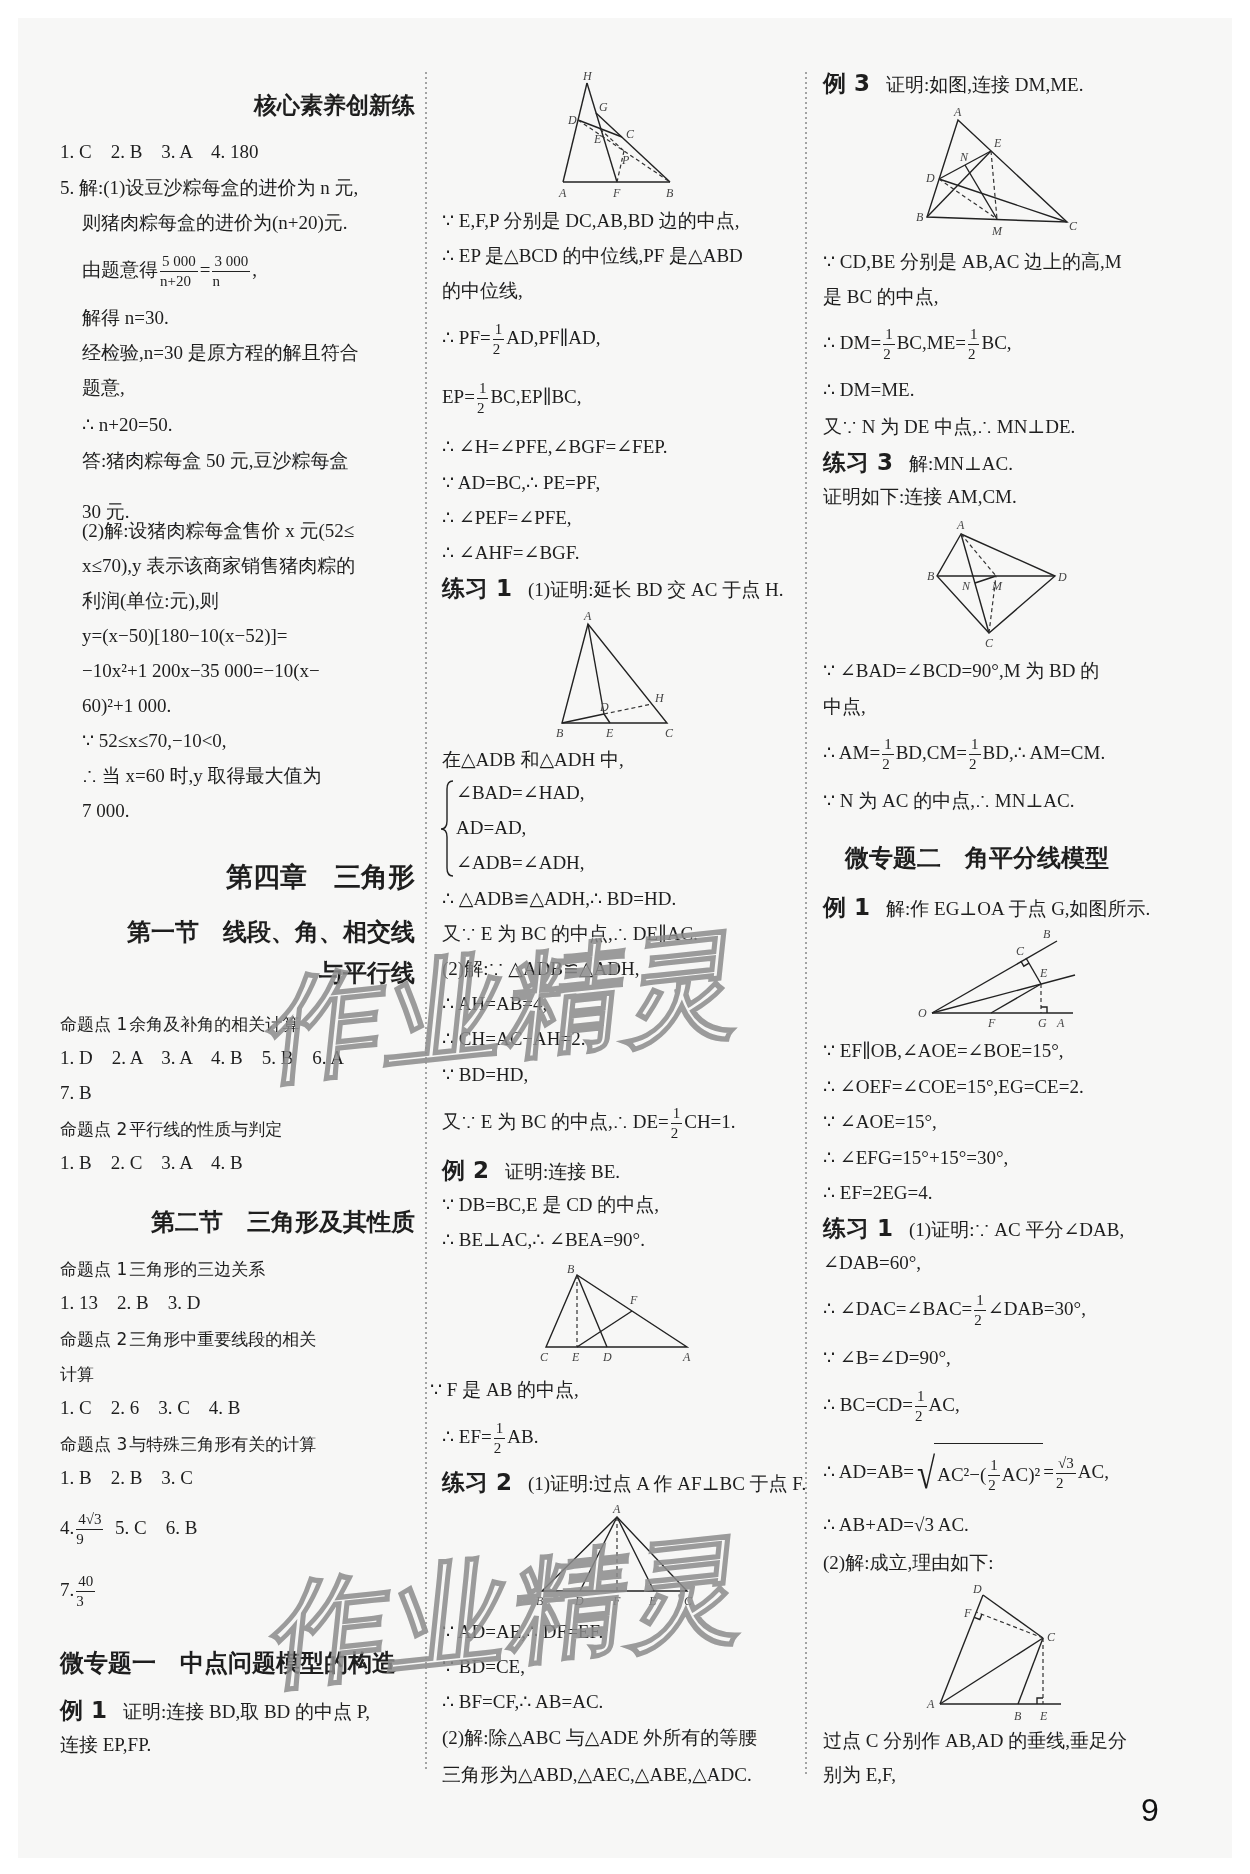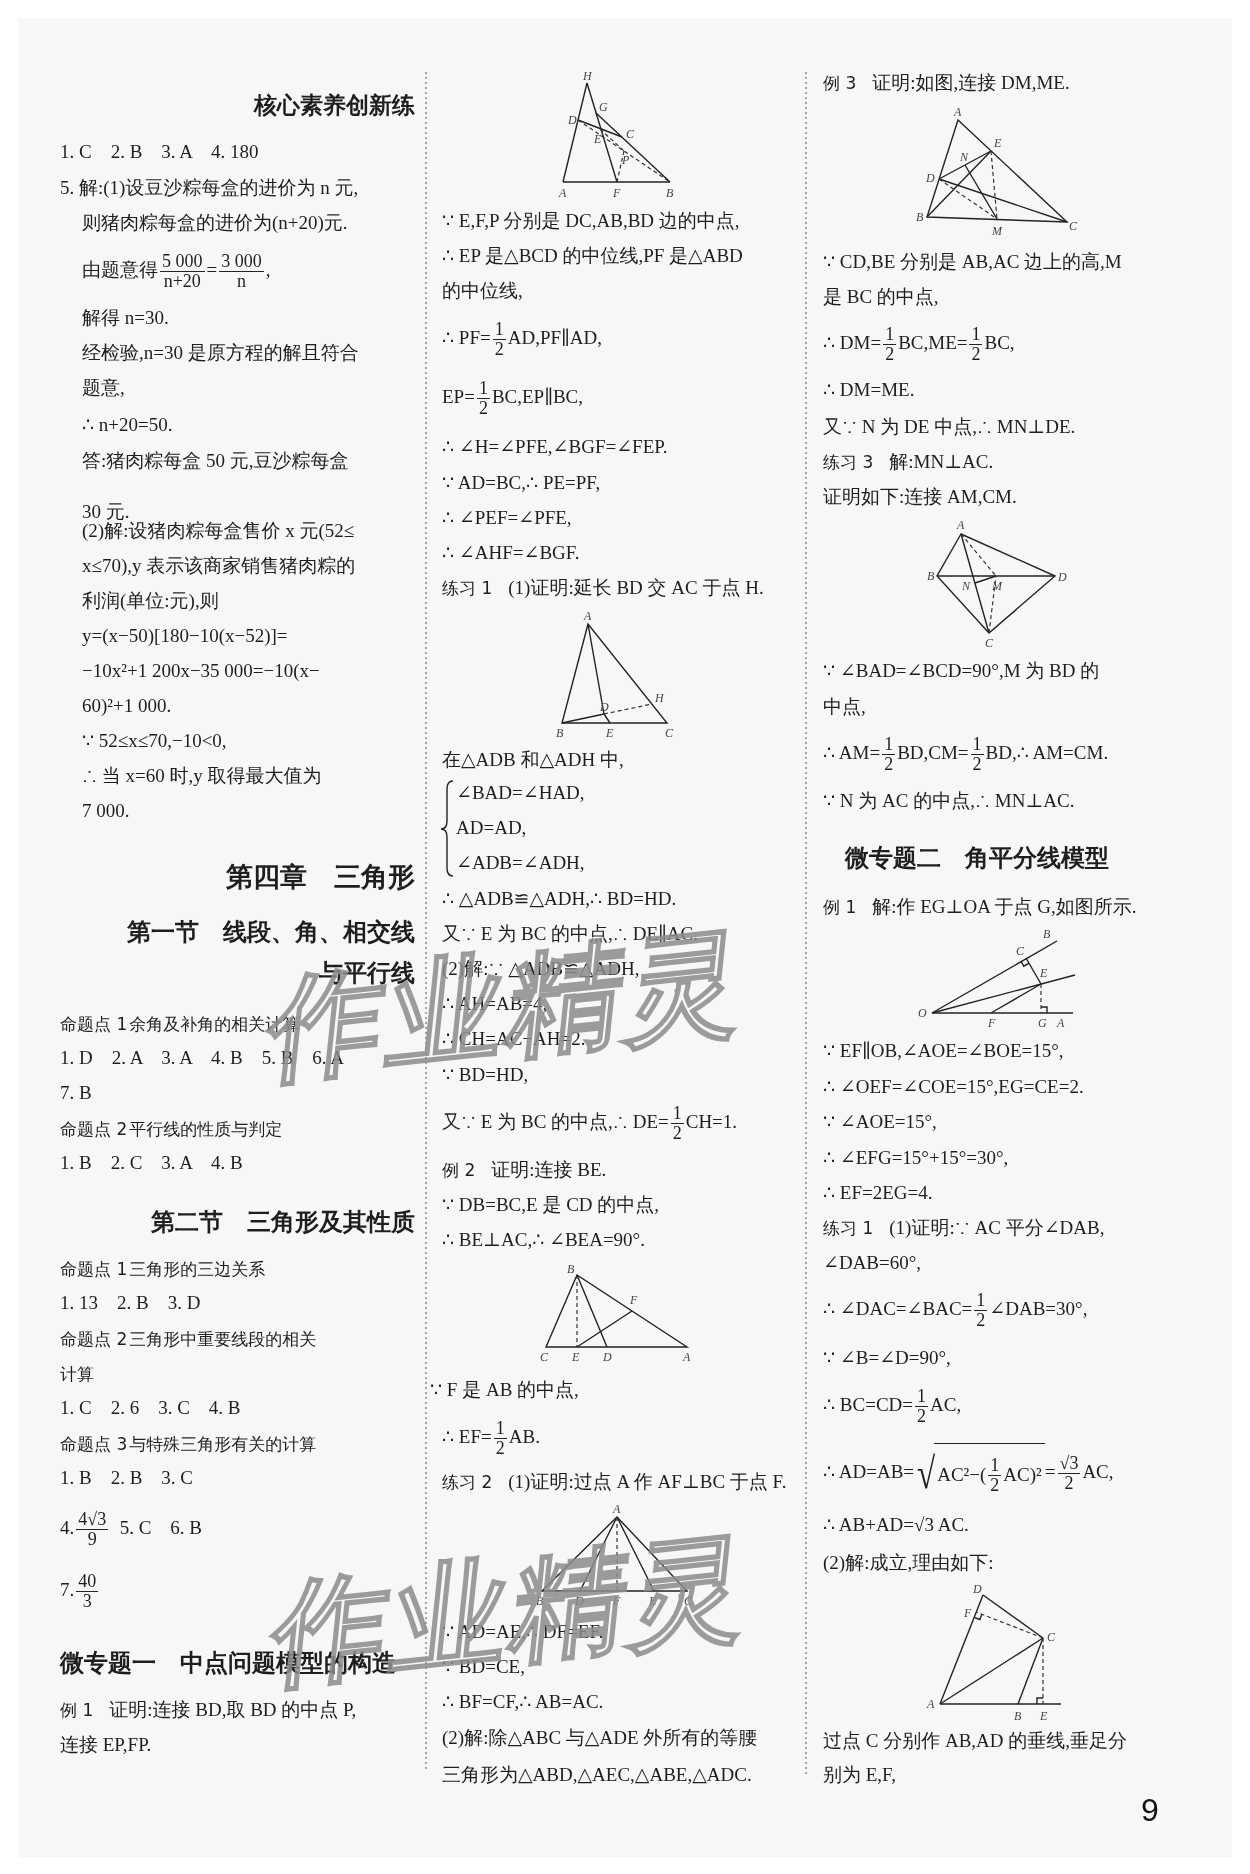--- a/index.html
+++ b/index.html
@@ -1,28 +1,28 @@
 <!DOCTYPE html>
 <html><head>
 <meta charset="utf-8">
 <style>
   html,body{margin:0;padding:0;background:#ffffff;}
   body{width:1250px;height:1874px;position:relative;overflow:hidden;}
   .paper{position:absolute;left:18px;top:18px;width:1214px;height:1840px;background:#f7f7f6;}
   .ln{position:absolute;font-family:"Liberation Serif","DejaVu Serif",serif;font-size:19px;line-height:24px;color:#1e1e1e;white-space:nowrap;}
   .ln.tall{line-height:44px;height:44px;}
   .ln.xtall{line-height:58px;height:58px;}
-  .lbl{font-family:"DejaVu Sans","Liberation Sans",sans-serif;font-weight:normal;font-size:17px;margin-right:16px;}
+  .lbl{font-family:"DejaVu Sans","Liberation Sans",sans-serif;font-weight:bold;font-size:23px;margin-right:16px;}
   .topic{font-family:"DejaVu Sans","Liberation Sans",sans-serif;font-size:17px;color:#1e1e1e;}
   .topic .tl{margin-right:2px;}
   .ctr{left:55px;width:360px;text-align:right;}
   .h-title{font-family:"DejaVu Sans","Liberation Sans",sans-serif;font-weight:bold;font-size:23px;line-height:28px;}
   .h-chapter{font-family:"DejaVu Sans","Liberation Sans",sans-serif;font-weight:bold;font-size:27px;line-height:32px;}
   .h-section{font-family:"DejaVu Sans","Liberation Sans",sans-serif;font-weight:bold;font-size:24px;line-height:30px;}
-  .frac{display:inline-block;vertical-align:middle;text-align:center;font-size:18px;line-height:19px;margin:0 2px;}
+  .frac{display:inline-block;vertical-align:middle;font-size:15px;line-height:19px;margin:0 2px;}
   .frac .num{display:block;border-bottom:1.2px solid #222;padding:0 2px;}
   .frac .den{display:block;}
   .rad{display:inline-flex;align-items:center;vertical-align:middle;}
   .rad-sign{font-size:44px;line-height:52px;display:inline-block;transform:scaleX(0.75);margin-right:-4px;}
   .radicand{display:inline-flex;align-items:center;border-top:1.3px solid #222;padding:2px 3px 0 3px;}
   .pagenum{position:absolute;left:1141px;top:1792px;font-family:"Liberation Sans","DejaVu Sans",sans-serif;font-size:32px;color:#111;}
   .overlay{position:absolute;left:0;top:0;pointer-events:none;}
   .overlay .s{stroke:#222;stroke-width:1.4;fill:none;}
   .overlay .d{stroke:#333;stroke-width:1.2;fill:none;stroke-dasharray:4 3;}
   .overlay .div{stroke:#777;stroke-width:1.3;stroke-dasharray:2 3;}

